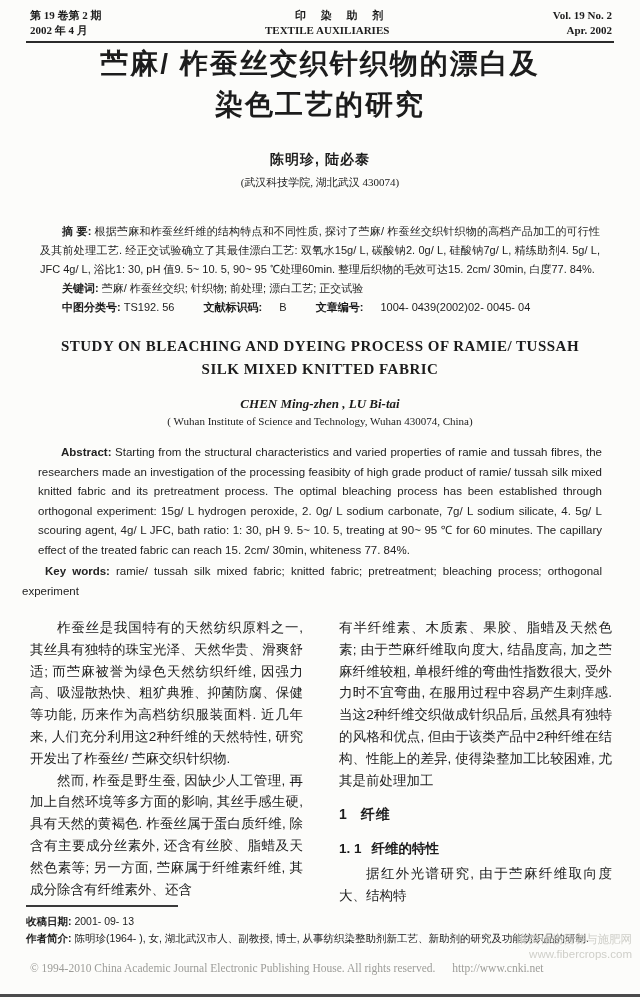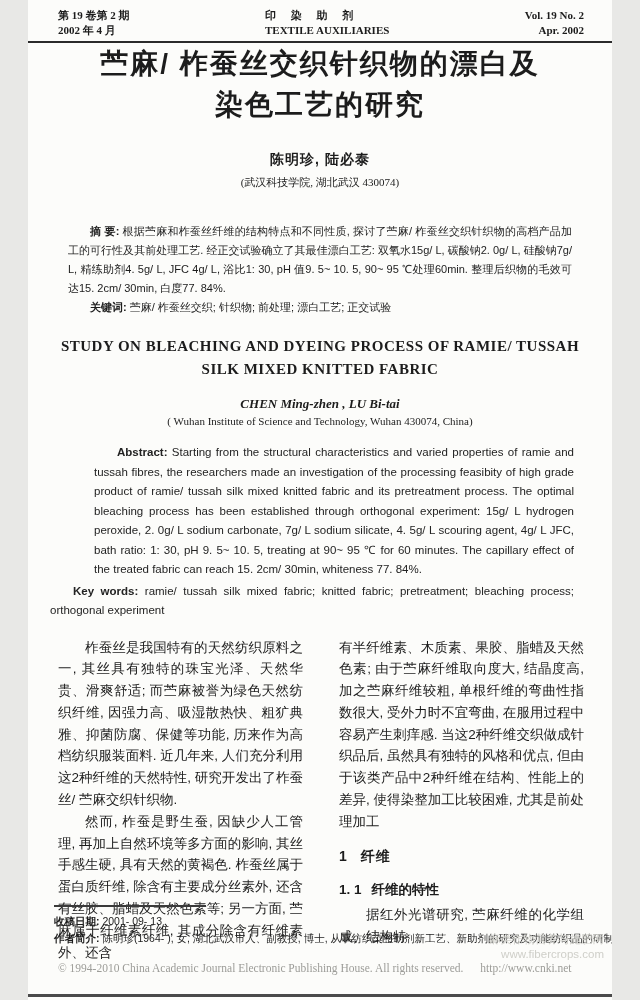--- a/index.html
+++ b/index.html
@@ -1,39 +1,39 @@
 <!DOCTYPE html>
 <html><head>
 <meta charset="utf-8">
 <style>
   * { margin: 0; padding: 0; box-sizing: border-box; }
   html, body { background: #e8e8e6; }
   .page {
     position: relative;
-    width: 584px;
+    width: 640px;
     height: 1000px;
     margin: 0 auto;
     background: #fcfcfa;
     color: #1c1c1c;
     font-family: "Liberation Sans", sans-serif;
     overflow: hidden;
   }
   
   .jheader {
     display: flex;
     justify-content: space-between;
     align-items: flex-start;
     padding: 8px 28px 0 30px;
     font-family: "Liberation Serif", serif;
     font-size: 11px;
     font-weight: bold;
     line-height: 15px;
   }
   .jheader .col { white-space: nowrap; }
-  .jheader .center { text-align: left; }
+  .jheader .center { text-align: right; }
   .jheader .right { text-align: right; }
   .jheader .cn-title { letter-spacing: 6px; }
   .header-rule {
     margin: 3px auto 0 auto;
     width: 588px;
     height: 2px;
     background: #2b2b2b;
   }
   
   .title-cn {
@@ -98,21 +98,21 @@
     font-family: "Liberation Serif", serif;
     font-size: 11px;
   }
   .abstract-en {
     margin: 16px 38px 0 38px;
     font-size: 11.5px;
     line-height: 19.5px;
     text-align: justify;
     color: #232323;
   }
-  .abstract-en p { text-indent: 2em; margin-left: 28px; }
+  .abstract-en p { text-indent: 2em; }
   .keywords-en {
     margin: 2px 38px 0 22px;
     font-size: 11.5px;
     line-height: 19.5px;
     text-align: justify;
     text-indent: 2em;
     color: #232323;
   }
   
   .body-cols {
@@ -215,20 +215,28 @@
   <div class="authors-cn">陈明珍, 陆必泰</div>
   <div class="affil-cn">(武汉科技学院, 湖北武汉 430074)</div>
 
   <div class="abstract-cn">
     <p><span class="lbl">摘  要:</span>
     <span>根据苎麻和柞蚕丝纤维的结构特点和不同性质, 探讨了苎麻/ 柞蚕丝交织针织物的高档产品加工的可行性及其前处理工艺. 经正交试验确立了其最佳漂白工艺: 双氧水15g/ L, 碳酸钠2. 0g/ L, 硅酸钠7g/ L, 精练助剂4. 5g/ L, JFC 4g/ L, 浴比1: 30, pH 值9. 5~ 10. 5, 90~ 95 ℃处理60min. 整理后织物的毛效可达15. 2cm/ 30min, 白度77. 84%.</span></p>
   </div>
   <div class="meta-line">
     <span class="lbl">关键词:</span>
     <span>苎麻/ 柞蚕丝交织;  针织物;  前处理;  漂白工艺;  正交试验</span>
+  </div>
+  <div class="meta-line">
+    <span class="lbl">中图分类号:</span>
+    <span>TS192. 56</span><span class="meta-gap"></span>
+    <span class="lbl">文献标识码:</span><span class="meta-gap-sm"></span>
+    <span>B</span><span class="meta-gap"></span>
+    <span class="lbl">文章编号:</span><span class="meta-gap-sm"></span>
+    <span>1004- 0439(2002)02- 0045- 04</span>
   </div>
 
   <div class="title-en">
     <div>STUDY  ON  BLEACHING  AND  DYEING  PROCESS  OF  RAMIE/ TUSSAH</div>
     <div>SILK  MIXED  KNITTED  FABRIC</div>
   </div>
   <div class="authors-en">CHEN Ming-zhen ,  LU Bi-tai</div>
   <div class="affil-en">( Wuhan Institute of Science and Technology,  Wuhan  430074,  China)</div>
 
   <div class="abstract-en">
@@ -246,21 +254,21 @@
       <p class="ind">然而, 柞蚕是野生蚕, 因缺少人工管理, 再加上自然环境等多方面的影响, 其丝手感生硬, 具有天然的黄褐色. 柞蚕丝属于蛋白质纤维, 除含有主要成分丝素外, 还含有丝胶、脂蜡及天然色素等; 另一方面, 苎麻属于纤维素纤维, 其成分除含有纤维素外、还含</p>
     </div>
     <div class="bcol">
       <p>有半纤维素、木质素、果胶、脂蜡及天然色素; 由于苎麻纤维取向度大, 结晶度高, 加之苎麻纤维较粗, 单根纤维的弯曲性指数很大, 受外力时不宜弯曲, 在服用过程中容易产生刺痒感. 当这2种纤维交织做成针织品后, 虽然具有独特的风格和优点, 但由于该类产品中2种纤维在结构、性能上的差异, 使得染整加工比较困难, 尤其是前处理加工</p>
       <div class="sec-heading">
         <span class="secno">1</span><span>纤维</span>
       </div>
       <div class="subsec-heading">
         <span class="secno">1. 1</span><span>纤维的特性</span>
       </div>
-      <p class="ind">据红外光谱研究, 苎麻纤维的化学组成、结构特</p>
+      <p class="ind">据红外光谱研究, 由于苎麻纤维取向度大、结构特</p>
     </div>
   </div>
 
   <div class="footnote">
     <div class="footnote-rule"></div>
     <div class="fline">
       <span class="lbl">收稿日期:</span>
       <span>2001- 09- 13</span>
     </div>
     <div class="fline">

